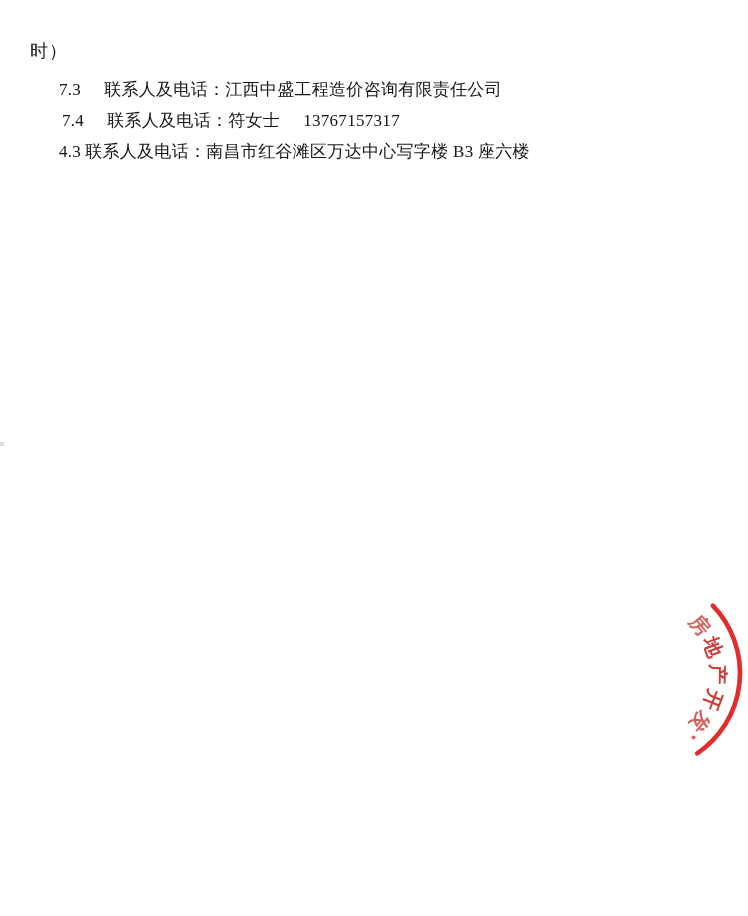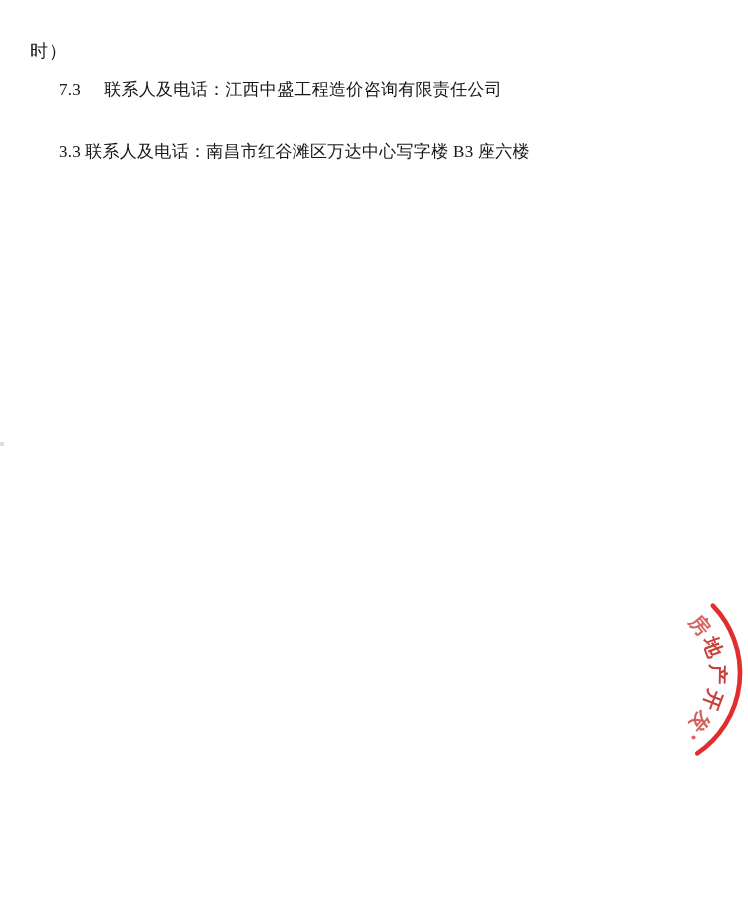--- a/index.html
+++ b/index.html
@@ -87,23 +87,26 @@
 <body>
 
 <div class="page">
 
   <div class="continuation">时）</div>
 
   <div class="clause clause-73">
     <span class="num">7.3</span><span>联系人及电话：</span><span>江西中盛工程造价咨询有限责任公司</span>
   </div>
 
+  <div class="clause clause-74">
+    <span class="num">7.4</span><span>联系人及电话：</span><span>符女士</span><span class="phone">13767157317</span>
+  </div>
 
   <div class="clause clause-75">
-    <span class="num">3.3</span><span>联系人及电话：</span><span>南昌市红谷滩区万达中心写字楼 B3 座六楼</span>
+    <span class="num">4.3</span><span>联系人及电话：</span><span>南昌市红谷滩区万达中心写字楼 B3 座六楼</span>
   </div>
 
   <div class="scan-speck"></div>
 
   <div class="seal">
     <svg width="748" height="916" viewBox="0 0 748 916">
 
       <path d="M 712.8 605.6 A 97 97 0 0 1 697.2 753.4" fill="none" stroke="#e01d1d" stroke-width="4.6" stroke-linecap="round" opacity="0.93"></path>
       <circle cx="693.5" cy="737.5" r="2.1" fill="#d84040" opacity="0.8"></circle>
     </svg>

